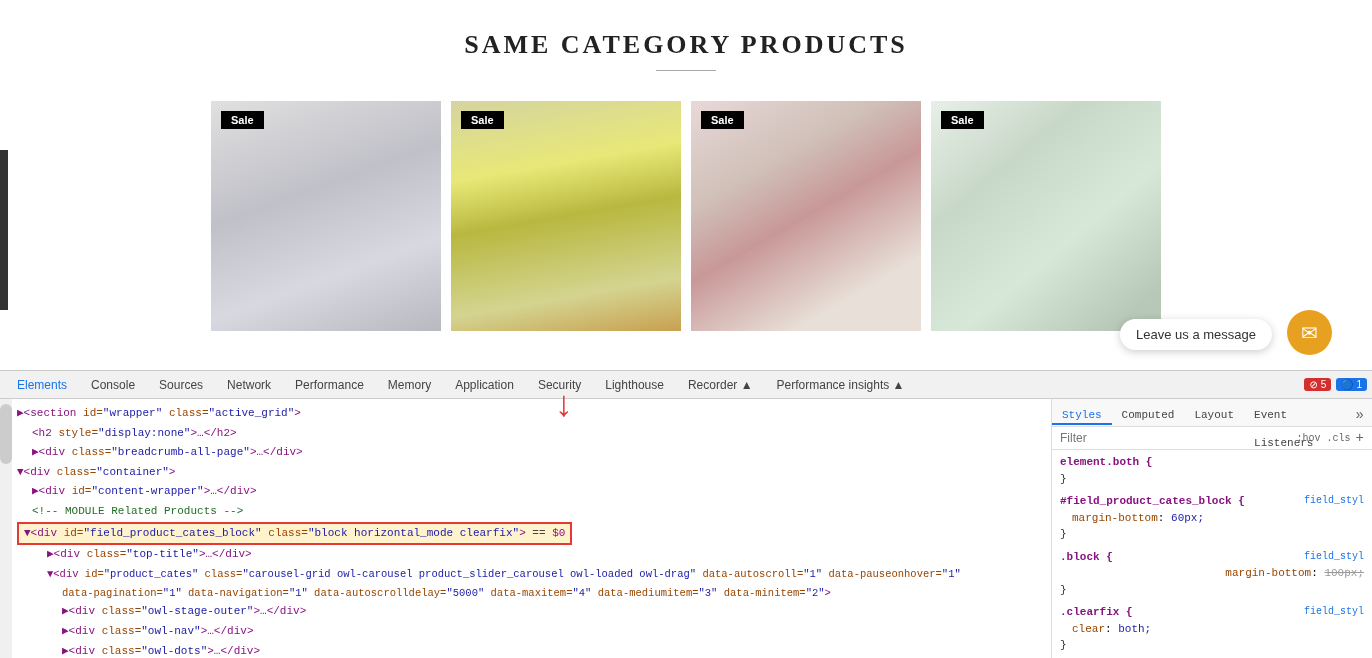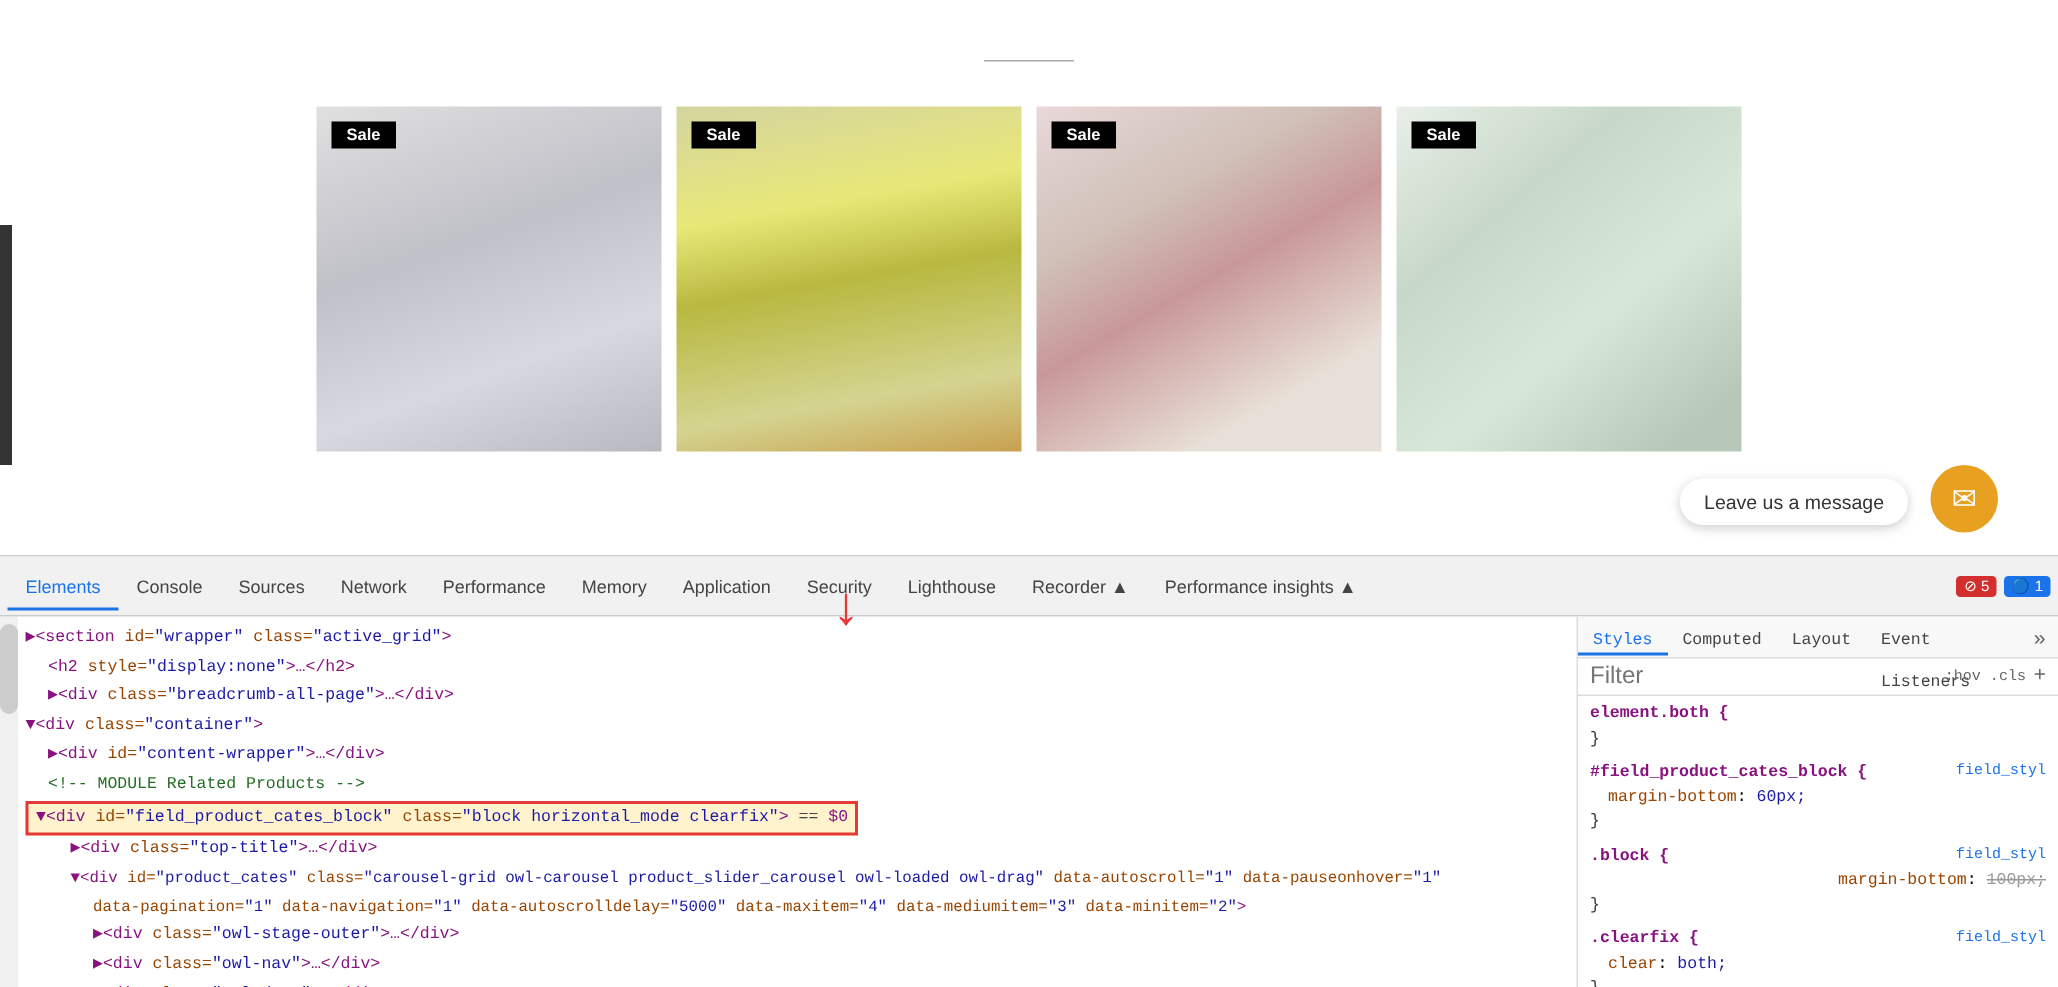--- a/index.html
+++ b/index.html
@@ -121,21 +121,21 @@
       border-top: 1px solid #ccc;
       display: flex;
       flex-direction: column;
     }
 
     .devtools-tabs {
       display: flex;
       align-items: center;
       background: #f1f1f1;
       border-bottom: 1px solid #ccc;
-      height: 40px;
+      height: 28px;
       padding: 0 5px;
       flex-shrink: 0;
     }
 
     .devtools-tab {
       padding: 0 12px;
       height: 32px;
       line-height: 32px;
       font-size: 12px;
       color: #444;
@@ -251,21 +251,21 @@
       align-items: center;
       padding: 3px 8px;
       border-bottom: 1px solid #ddd;
       gap: 5px;
     }
 
     .filter-input {
       flex: 1;
       border: none;
       outline: none;
-      font-size: 16px;
+      font-size: 12px;
       background: transparent;
     }
 
     .filter-label {
       font-size: 10px;
       color: #666;
     }
 
     .filter-add {
       font-size: 14px;
@@ -311,20 +311,21 @@
       background: #ccc;
       border-radius: 6px;
       margin-top: 5px;
     }
   </style>
 </head>
 <body>
 
 <div class="main-page" style="position:relative;">
   <div class="page-title-area">
+    <h1 class="page-title">SAME CATEGORY PRODUCTS</h1>
     <div class="title-divider"></div>
   </div>
 
   <div class="products-row">
     <div class="product-card img-plates">
       <div class="sale-badge">Sale</div>
     </div>
     <div class="product-card img-champagne">
       <div class="sale-badge">Sale</div>
     </div>

